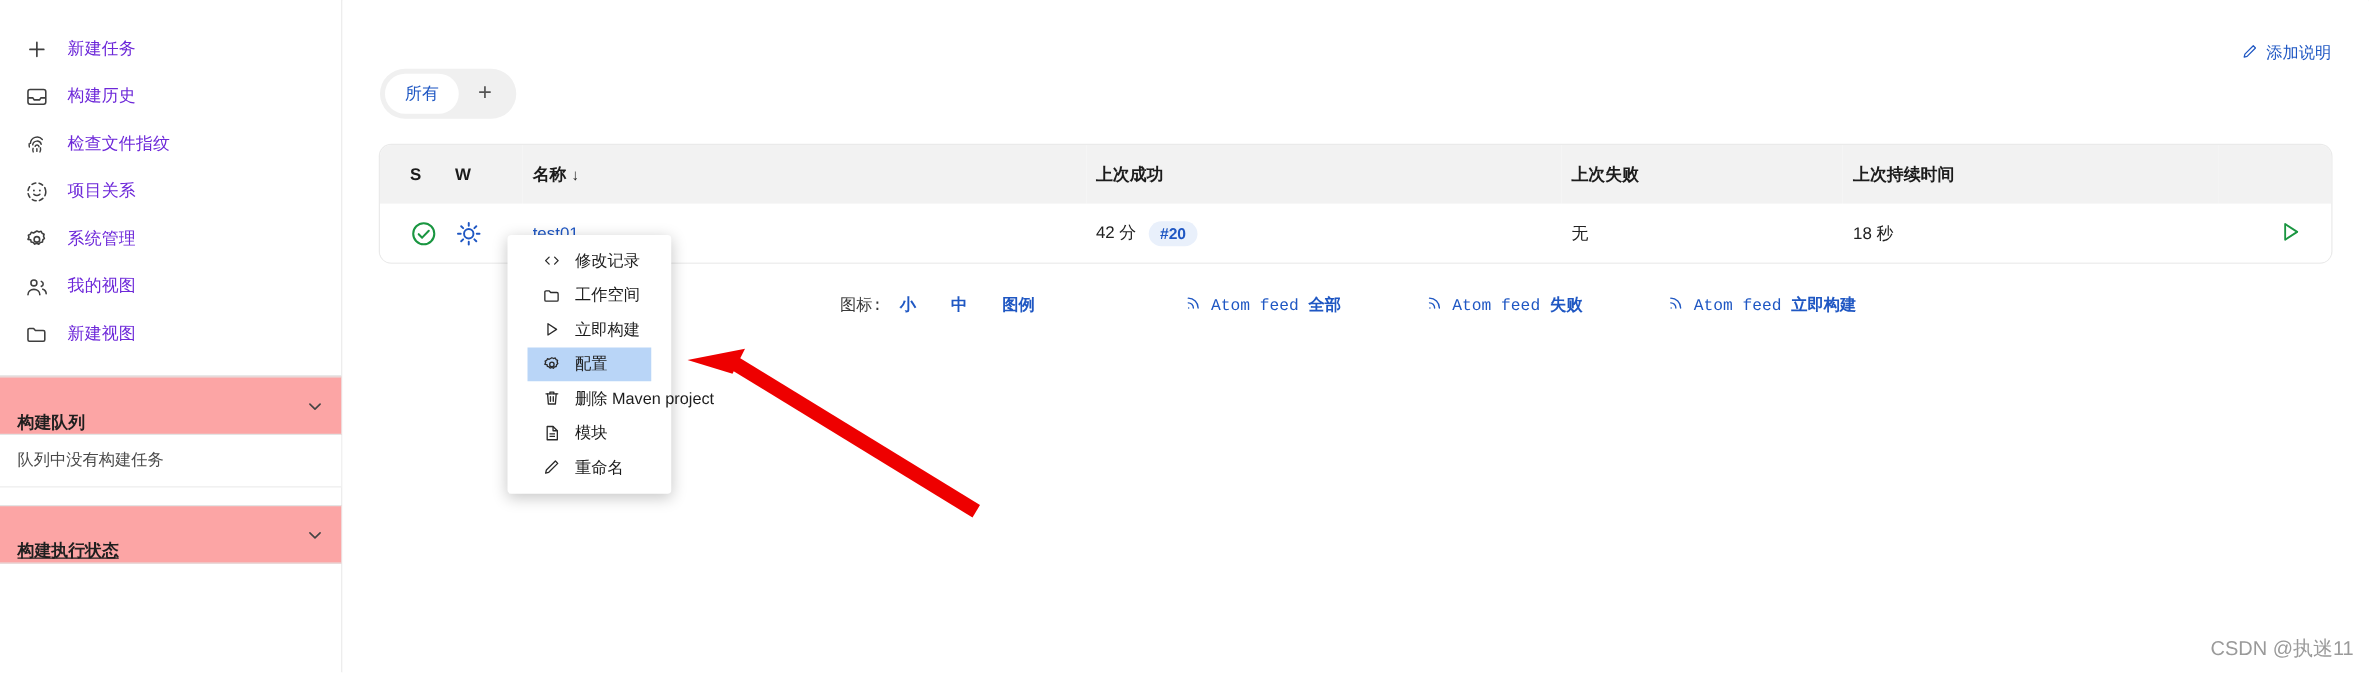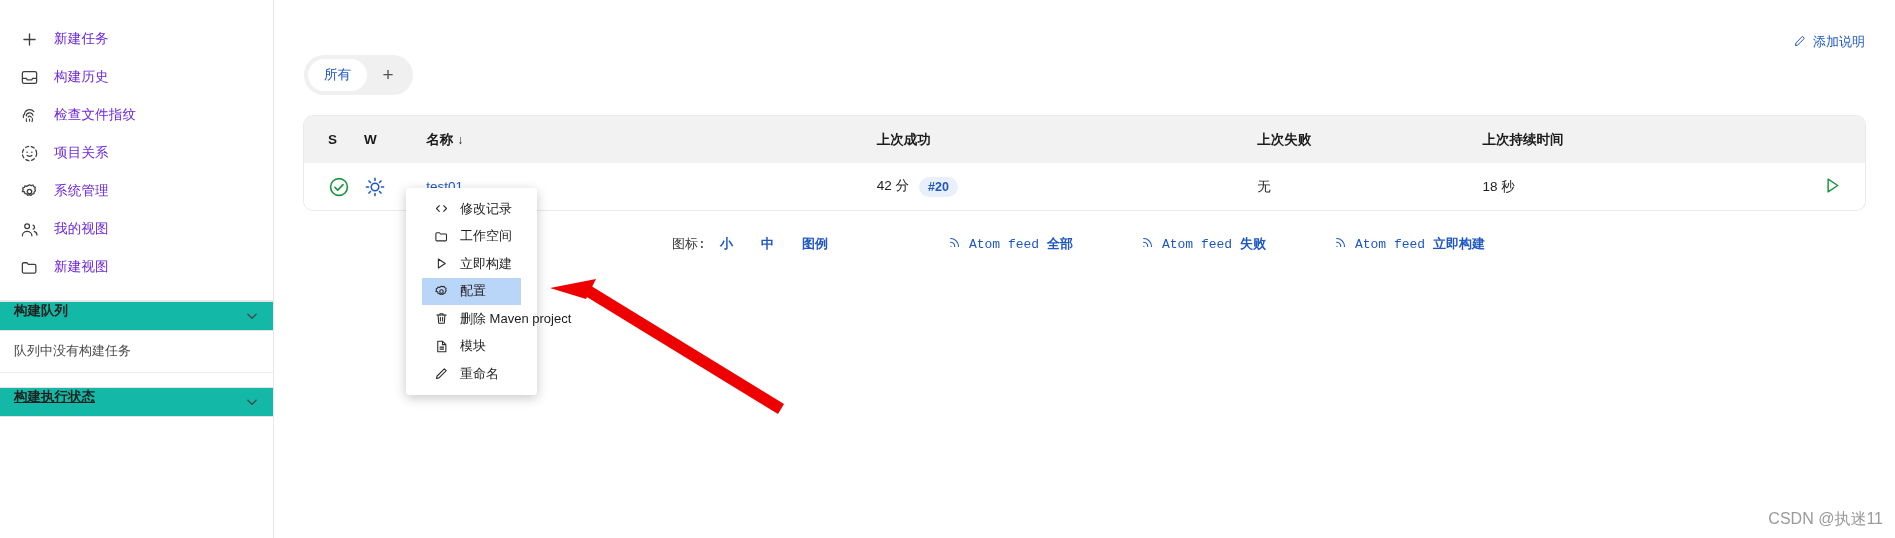--- a/index.html
+++ b/index.html
@@ -33,23 +33,23 @@
     display: flex; align-items: center; justify-content: center;
     color: #3f3f3f; flex: none;
   }
   .nav-icon svg { width: 19px; height: 19px; display:block; }
   .nav-label { font-size: 13.5px; letter-spacing: .2px; white-space: nowrap; }
 
   .side-sep { height: 1px; background: #e8e8e8; margin-top: 14px; }
 
   .panel-head {
     position: relative;
-    background: #14b8a6;
-    height: 30px;
-    display: flex; align-items: flex-start;
+    background: #fca5a5;
+    height: 47px;
+    display: flex; align-items: flex-end;
     padding: 0 14px;
     border-top: 1px solid #e4e4e4;
     border-bottom: 1px solid #e4e4e4;
     cursor: pointer;
   }
   .panel-head .ph-title { font-size: 13.5px; font-weight: bold; color: #1f1f1f; }
   .panel-head .ph-title.underline { text-decoration: underline; }
   .chevron {
     position: absolute; right: 14px; top: 50%; transform: translateY(-50%);
     width: 14px; height: 14px; color: #444;

